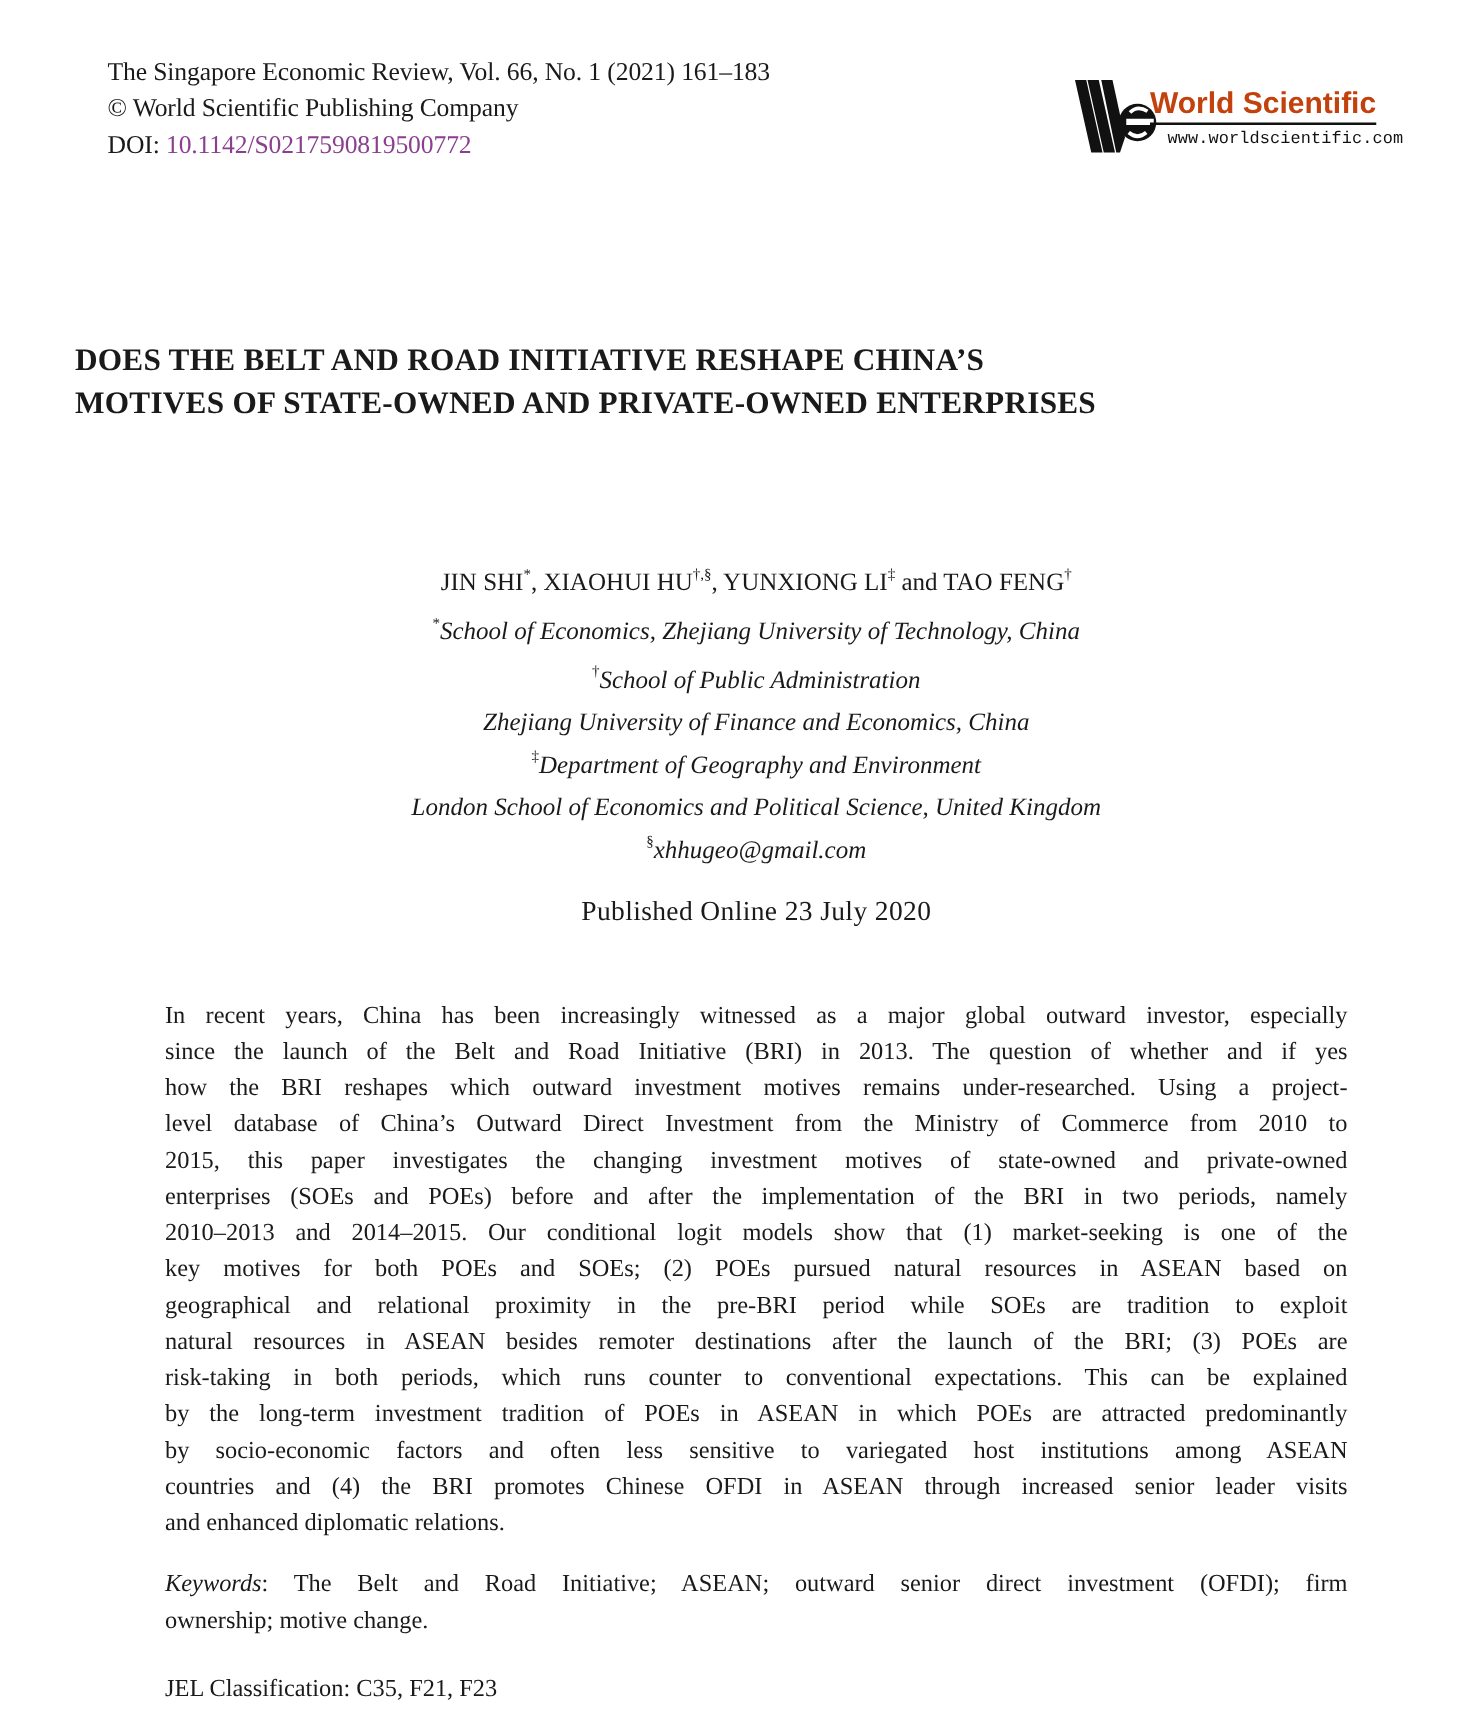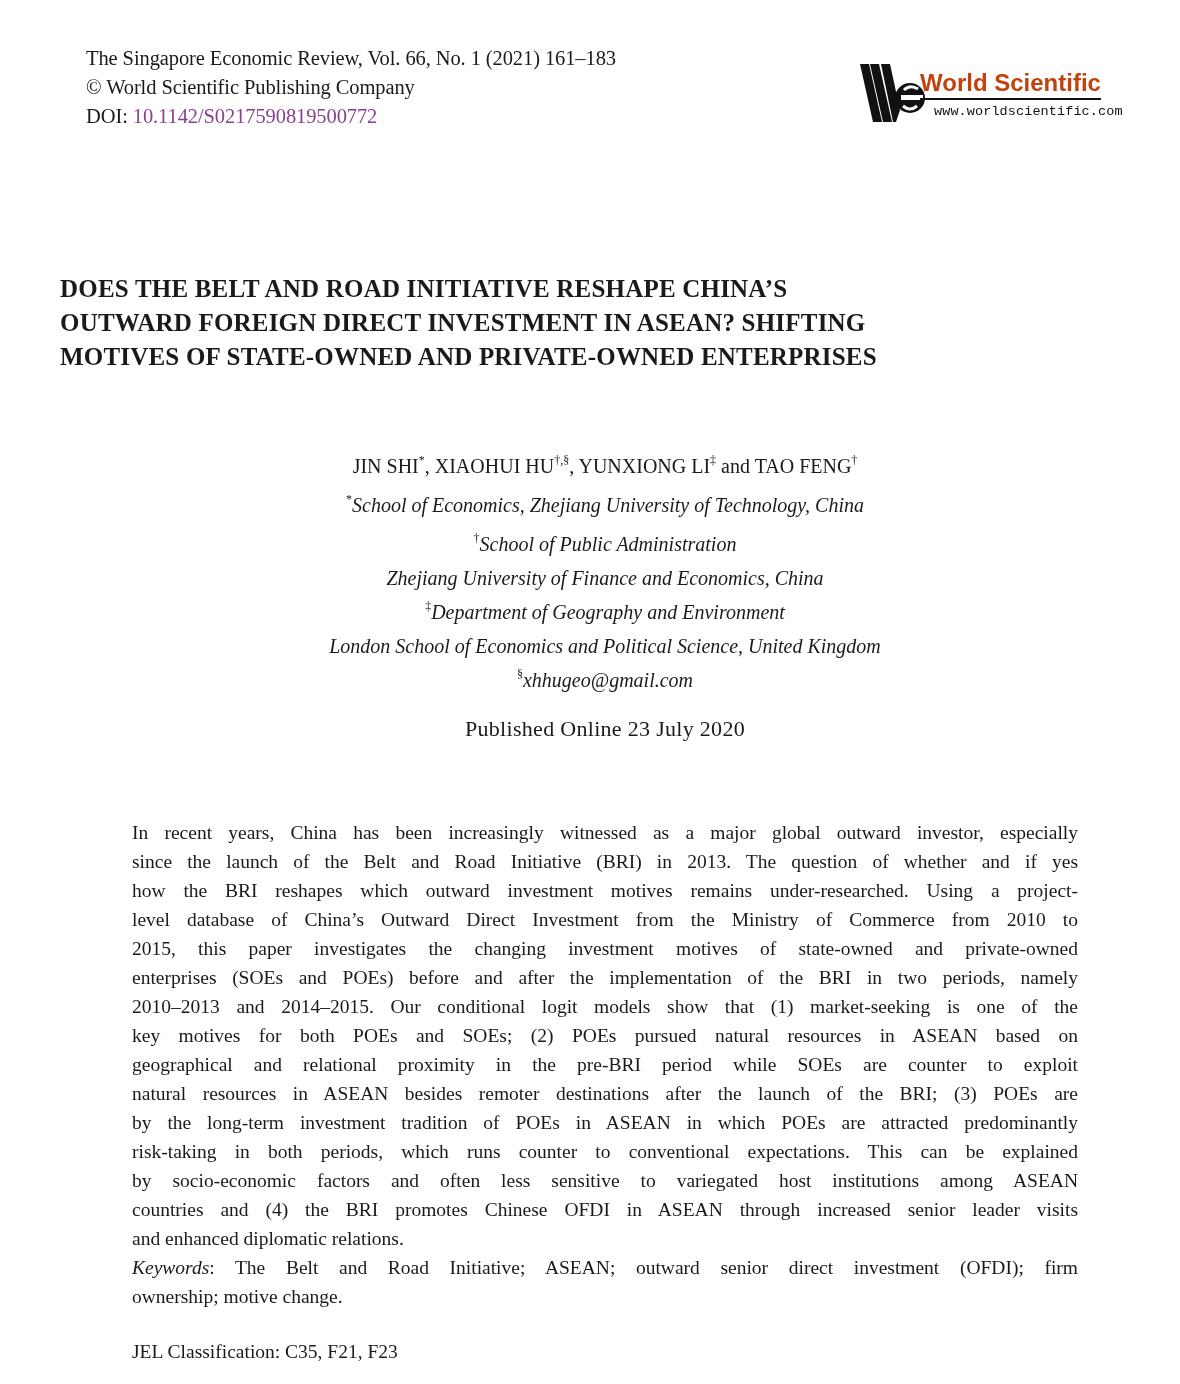--- a/index.html
+++ b/index.html
@@ -45,21 +45,21 @@
   .affil sup { font-style: normal; font-size: 12px; vertical-align: 9px; line-height: 0; }
   .affil-1 { top: 488px; }
   .affil-2 { top: 527px; }
   .affil-3 { top: 595px; }
   .published {
     position: absolute; left: 0; width: 1210px; top: 714px;
     text-align: center; font-size: 22px; line-height: 30px; letter-spacing: 0.3px;
   }
   .abstract {
     position: absolute; left: 132px; width: 946px; top: 798px;
-    font-size: 19.5px; line-height: 29px; text-align: justify; margin-top: 20px;
+    font-size: 19.5px; line-height: 29px; text-align: justify;
   }
   .abstract .line { display: block; text-align: justify; text-align-last: justify; white-space: nowrap; }
   .abstract .line.last { text-align-last: left; }
   .keywords {
     position: absolute; left: 132px; width: 946px; top: 1253px;
     font-size: 19.5px; line-height: 29px;
   }
   .keywords .line { display: block; text-align-last: justify; white-space: nowrap; }
   .keywords .line.last { text-align-last: left; }
   .kw-label { font-style: italic; }
@@ -88,21 +88,20 @@
     <rect x="41" y="33" width="22" height="5" fill="#fff"></rect>
     <path d="M44,28 Q50,22 58,27" stroke="#fff" stroke-width="3" fill="none"></path>
     <path d="M43,44 Q50,50 57,44" stroke="#fff" stroke-width="3" fill="none"></path>
   </svg>
   <div class="logo-name">World Scientific</div>
   <div class="logo-url">www.worldscientific.com</div>
 </div>
 
 <div class="title">
   <div>DOES THE BELT AND ROAD INITIATIVE RESHAPE CHINA’S</div>
-  <div>OUTWARD FOREIGN DIRECT INVESTMENT IN ASEAN? SHIFTING</div>
   <div>MOTIVES OF STATE-OWNED AND PRIVATE-OWNED ENTERPRISES</div>
 </div>
 
 <div class="authors">
   <span>JIN SHI</span><sup>*</sup><span>, </span><span>XIAOHUI HU</span><sup>†,§</sup><span>, </span><span>YUNXIONG LI</span><sup>‡</sup><span> and </span><span>TAO FENG</span><sup>†</sup>
 </div>
 
 <div class="affil affil-1">
   <div><sup>*</sup><span>School of Economics, Zhejiang University of Technology, China</span></div>
 </div>
@@ -120,24 +119,24 @@
 
 <div class="abstract">
   <span class="line">In recent years, China has been increasingly witnessed as a major global outward investor, especially</span>
   <span class="line">since the launch of the Belt and Road Initiative (BRI) in 2013. The question of whether and if yes</span>
   <span class="line">how the BRI reshapes which outward investment motives remains under-researched. Using a project-</span>
   <span class="line">level database of China’s Outward Direct Investment from the Ministry of Commerce from 2010 to</span>
   <span class="line">2015, this paper investigates the changing investment motives of state-owned and private-owned</span>
   <span class="line">enterprises (SOEs and POEs) before and after the implementation of the BRI in two periods, namely</span>
   <span class="line">2010–2013 and 2014–2015. Our conditional logit models show that (1) market-seeking is one of the</span>
   <span class="line">key motives for both POEs and SOEs; (2) POEs pursued natural resources in ASEAN based on</span>
-  <span class="line">geographical and relational proximity in the pre-BRI period while SOEs are counter to exploit</span>
+  <span class="line">geographical and relational proximity in the pre-BRI period while SOEs are tradition to exploit</span>
   <span class="line">natural resources in ASEAN besides remoter destinations after the launch of the BRI; (3) POEs are</span>
+  <span class="line">risk-taking in both periods, which runs counter to conventional expectations. This can be explained</span>
   <span class="line">by the long-term investment tradition of POEs in ASEAN in which POEs are attracted predominantly</span>
-  <span class="line">risk-taking in both periods, which runs counter to conventional expectations. This can be explained</span>
   <span class="line">by socio-economic factors and often less sensitive to variegated host institutions among ASEAN</span>
   <span class="line">countries and (4) the BRI promotes Chinese OFDI in ASEAN through increased senior leader visits</span>
   <span class="line last">and enhanced diplomatic relations.</span>
 </div>
 
 <div class="keywords">
   <span class="line"><span class="kw-label">Keywords</span><span>: The Belt and Road Initiative; ASEAN; outward senior direct investment (OFDI); firm</span></span>
   <span class="line last">ownership; motive change.</span>
 </div>
 

